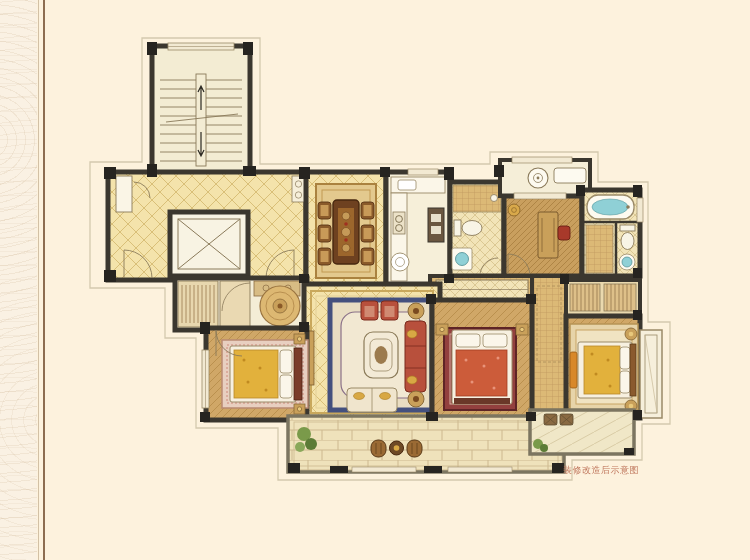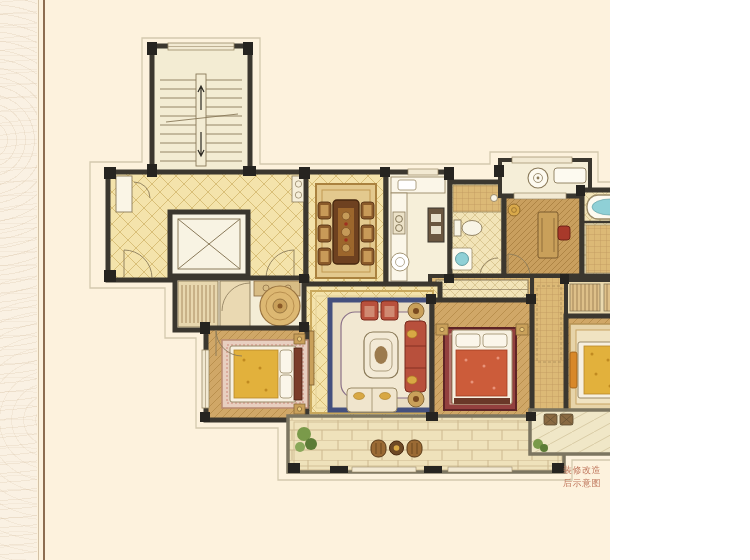--- a/index.html
+++ b/index.html
@@ -1,16 +1,16 @@
 <!DOCTYPE html>
 <html><head>
 <meta charset="utf-8">
 <style>
   html,body{margin:0;padding:0;}
-  .stage{position:relative;width:610px;height:560px;background:#fdf2dd;overflow:hidden;
+  .stage{position:relative;width:750px;height:560px;background:#fdf2dd;overflow:hidden;
          font-family:"DejaVu Sans","Liberation Sans",sans-serif;}
   .left-margin{position:absolute;left:0;top:0;width:37px;height:560px;background:#faf1e3;
     background-image:
       repeating-radial-gradient(circle at -30% 25%, rgba(193,164,126,.16) 0 1px, transparent 1px 9px),
       repeating-radial-gradient(circle at 130% 75%, rgba(193,164,126,.12) 0 1px, transparent 1px 12px),
       repeating-radial-gradient(circle at 50% 110%, rgba(193,164,126,.10) 0 1px, transparent 1px 14px);}
   .margin-line-light{position:absolute;left:38px;top:0;width:1px;height:560px;background:#d2c0a5;}
   .margin-line-dark{position:absolute;left:43px;top:0;width:2px;height:560px;background:#8d6d50;}
   .plan{position:absolute;left:0;top:0;}
   .caption{position:absolute;left:563px;top:464px;font-size:9px;letter-spacing:.5px;color:#c0785e;}

